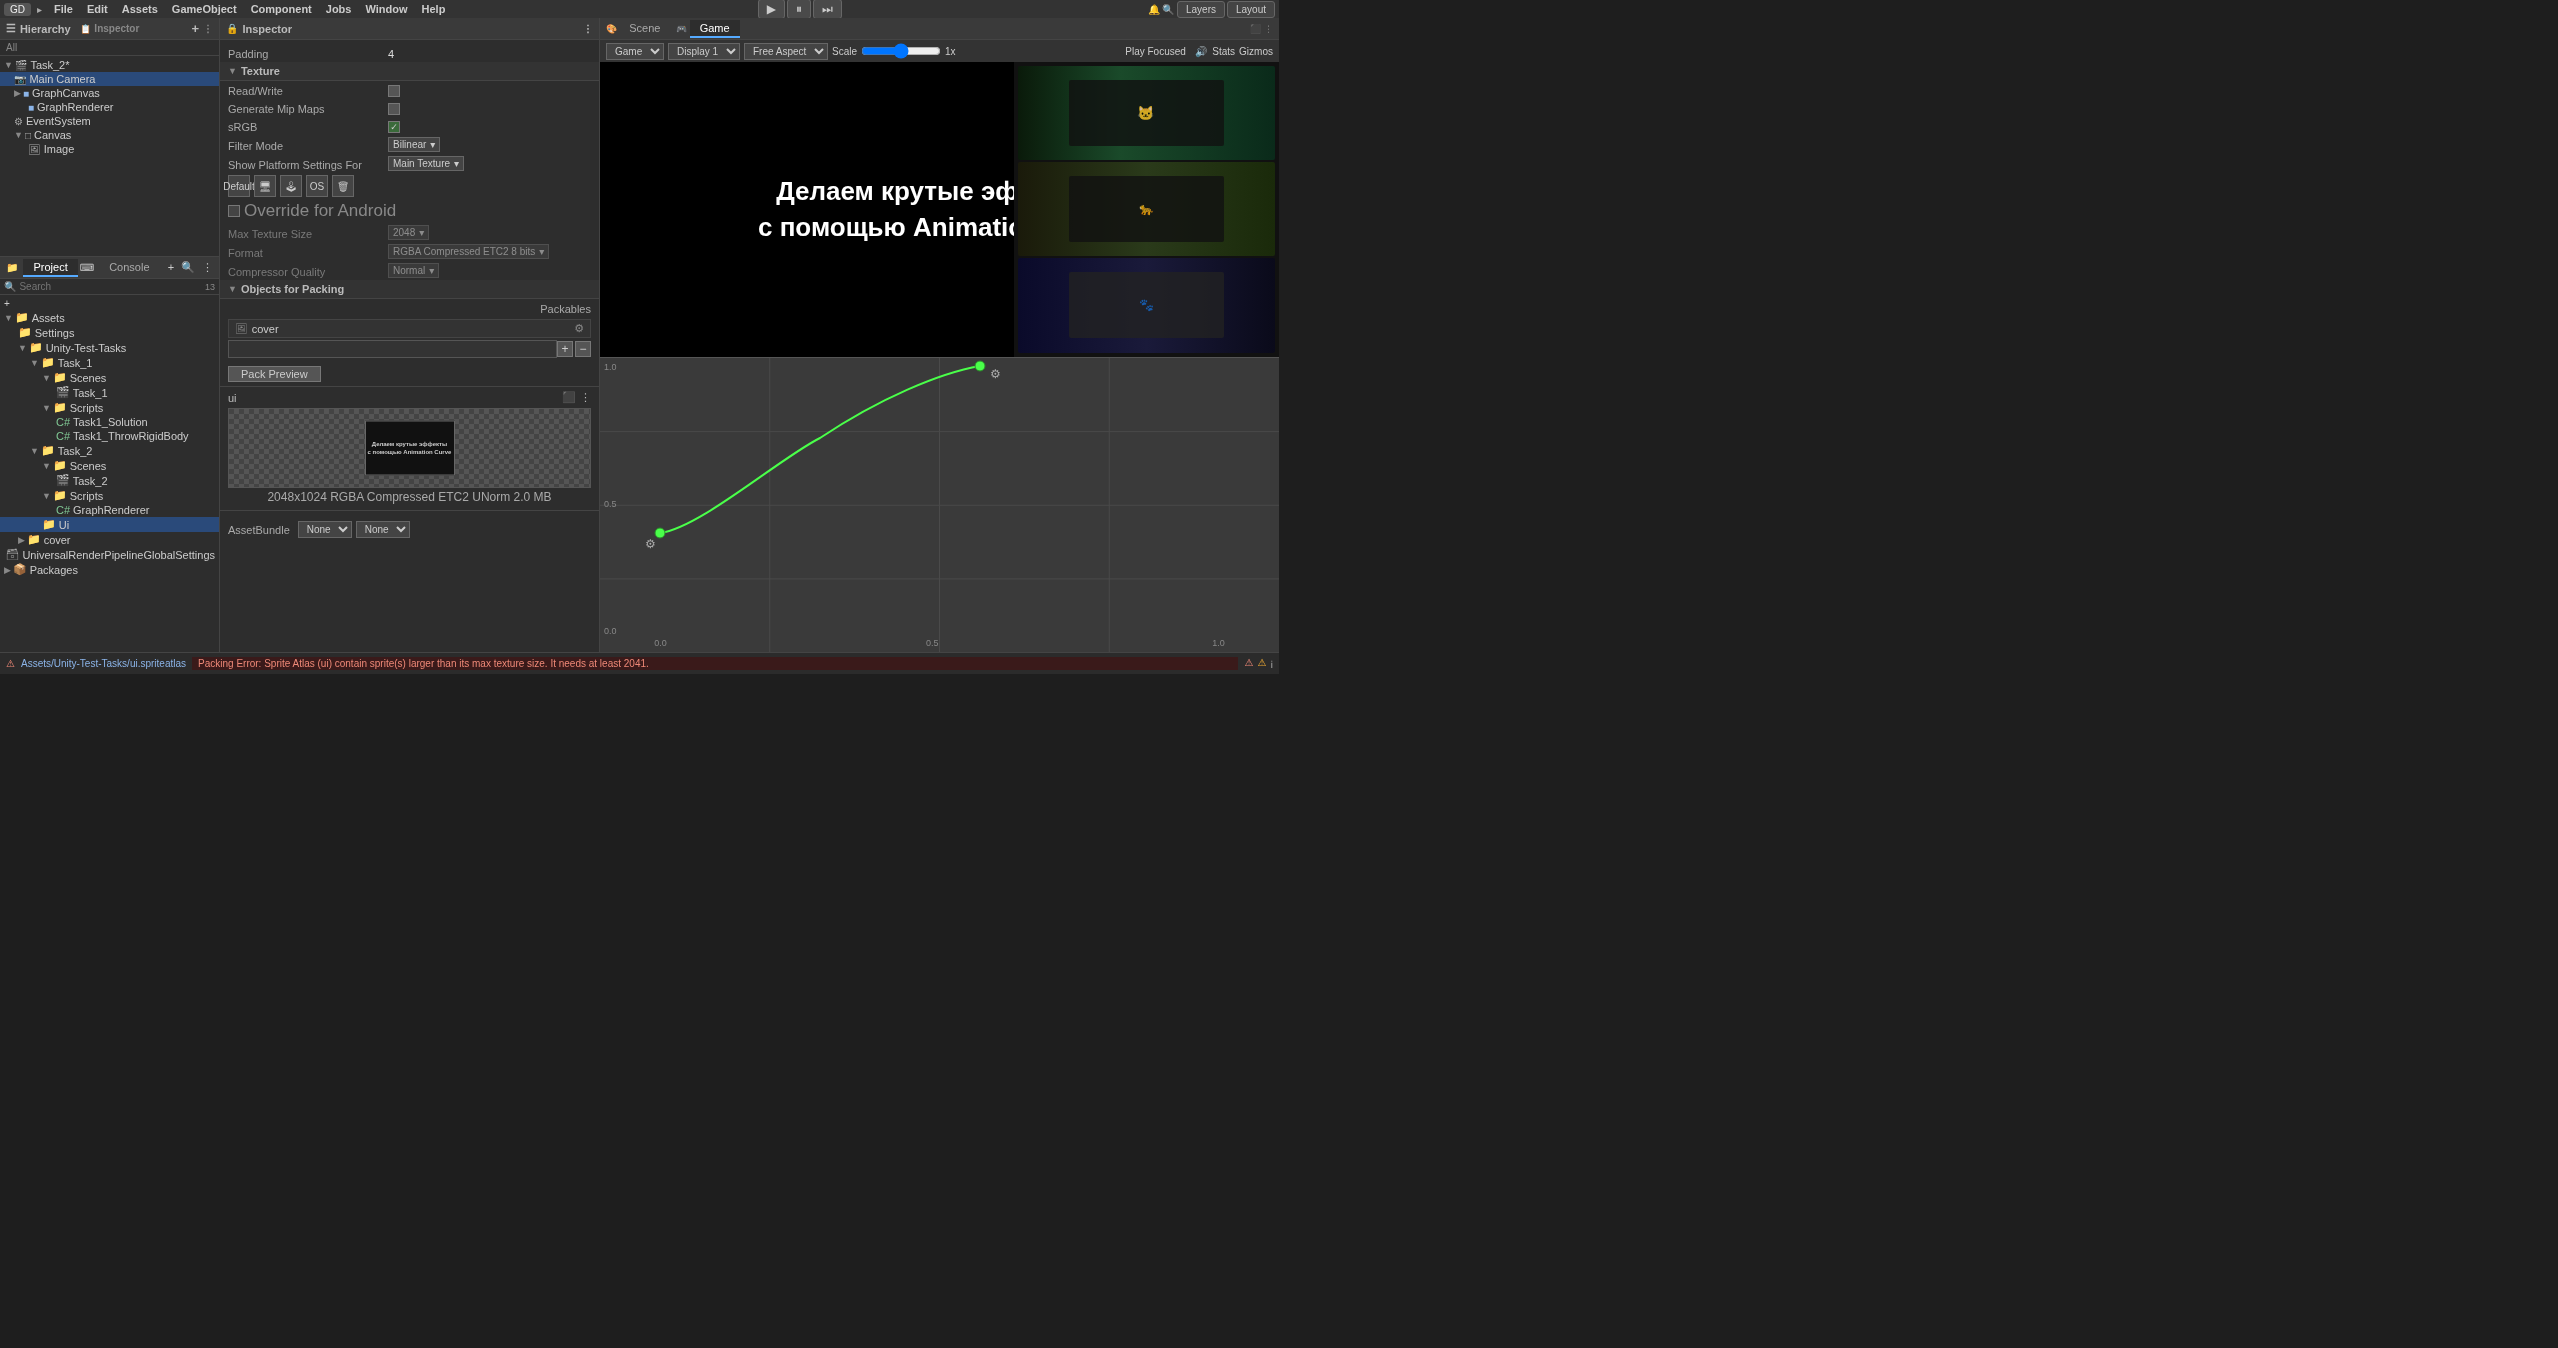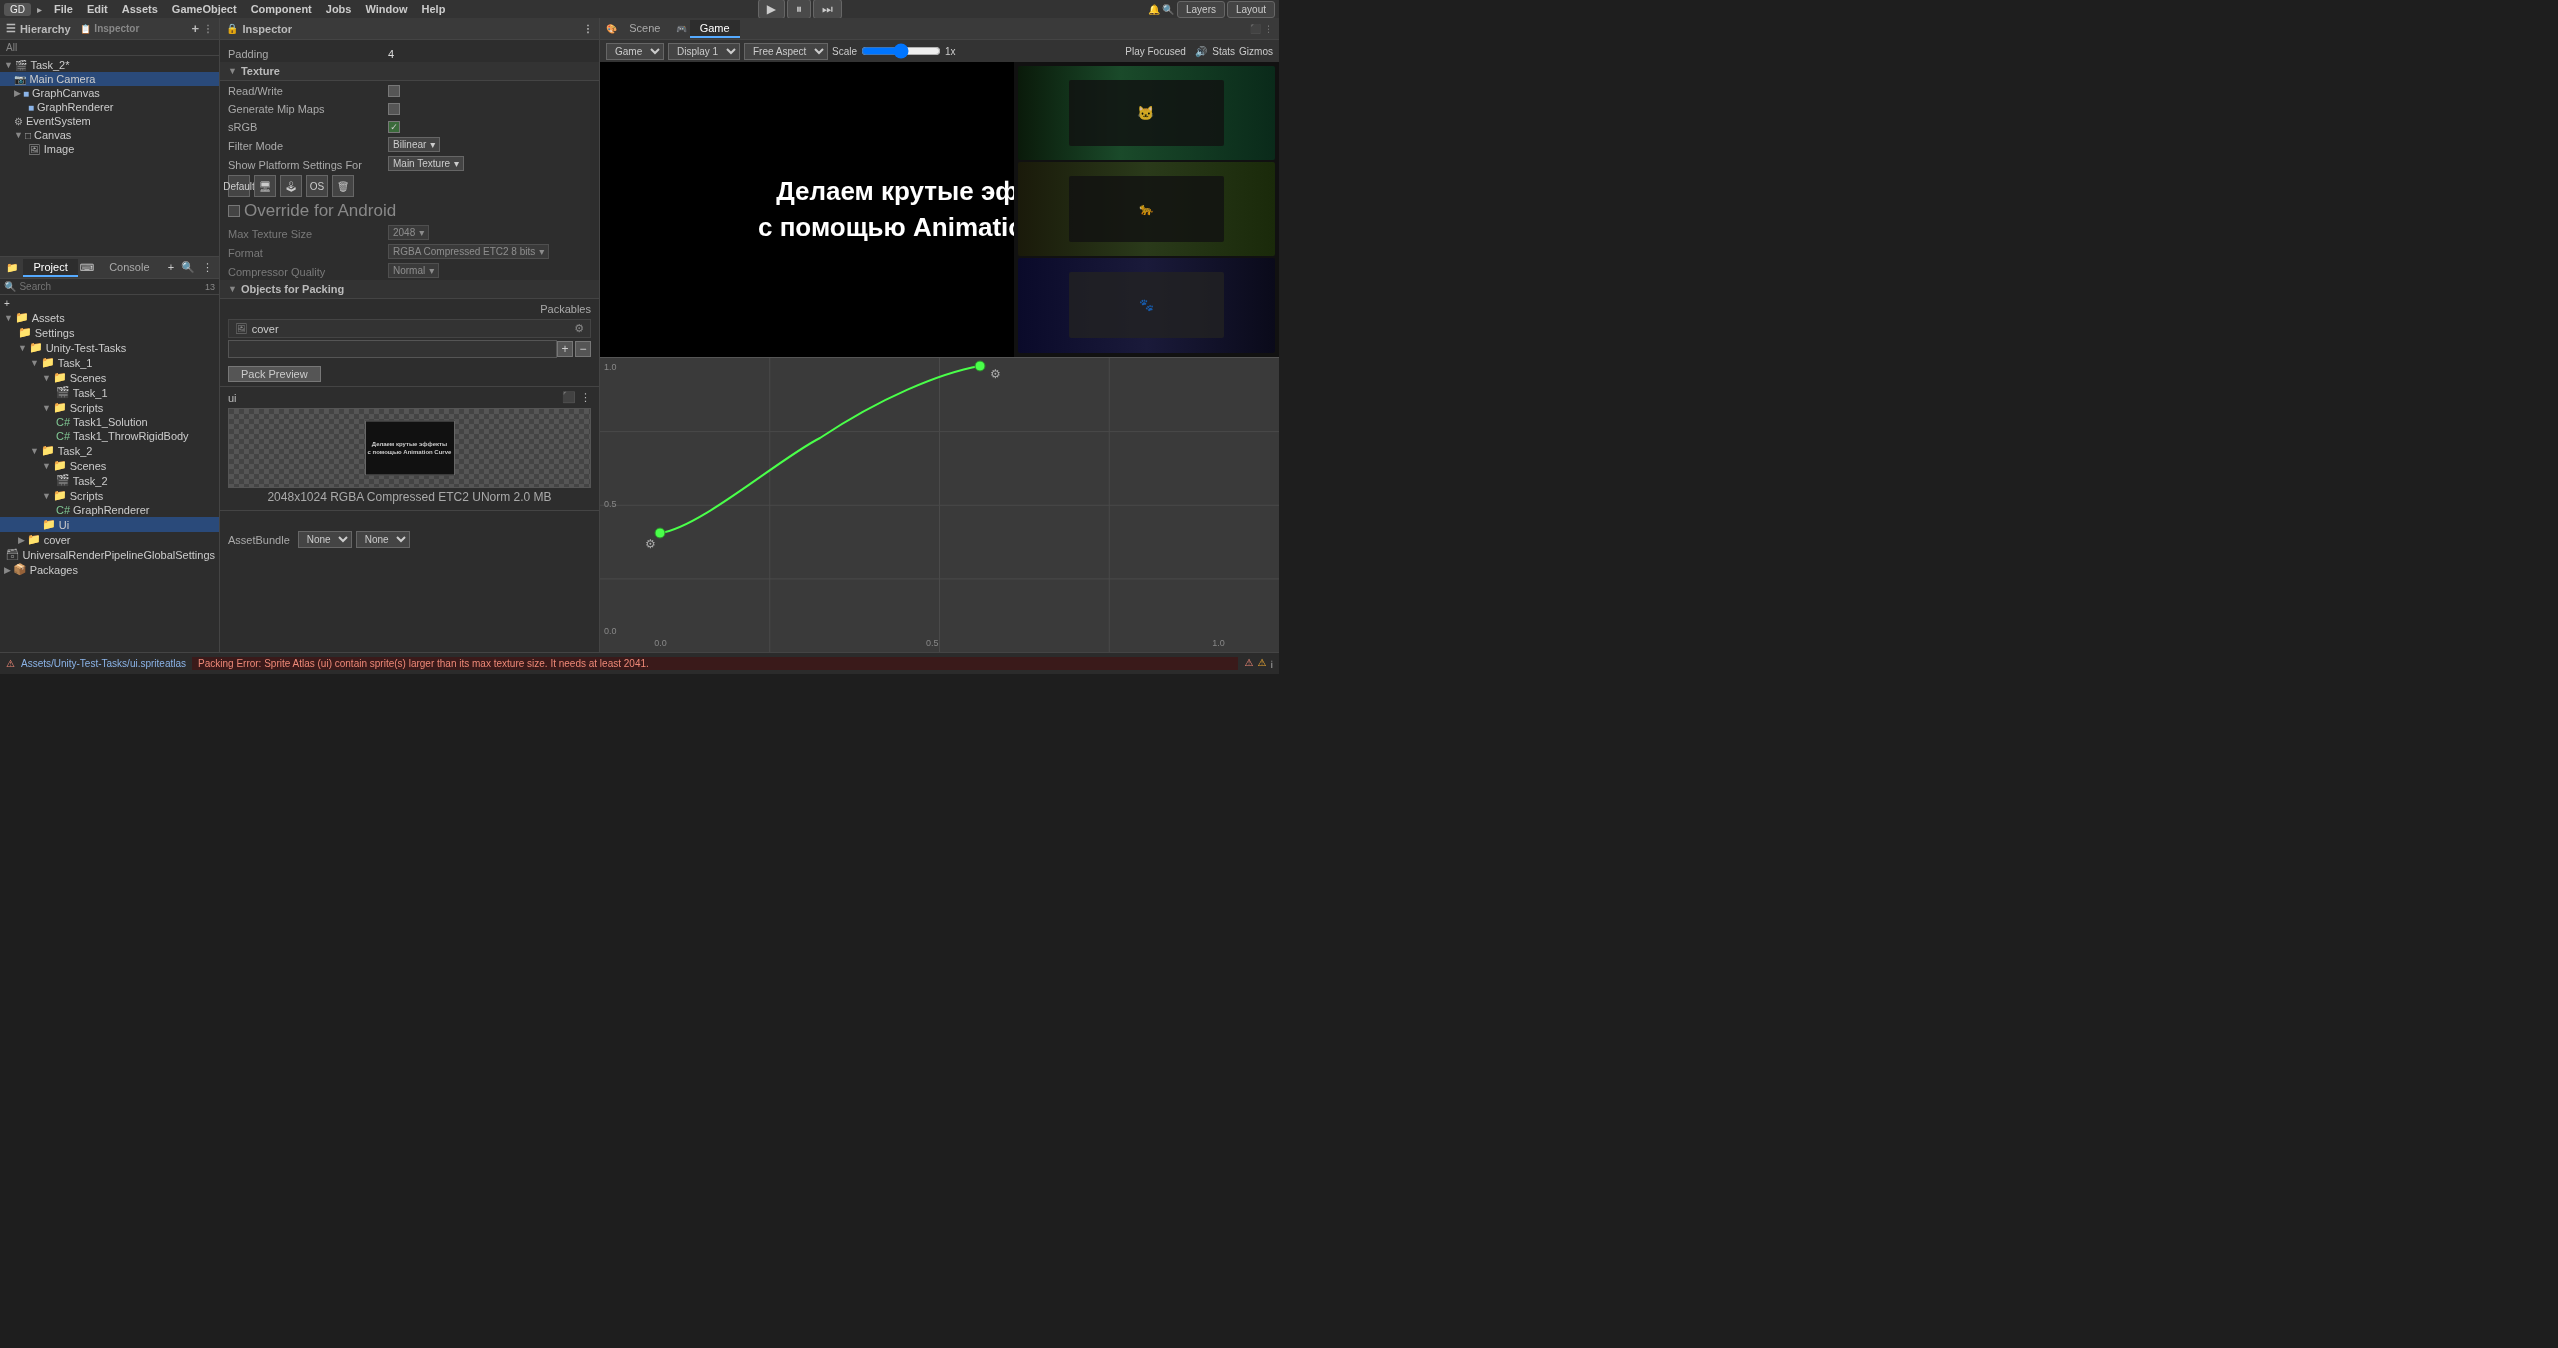--- a/index.html
+++ b/index.html
@@ -201,21 +201,21 @@
     .preview-caption {
       font-size: 12px;
       color: #aaa;
       text-align: center;
       padding: 2px 0;
     }
 
     .assetbundle-row {
       display: flex;
       align-items: center;
-      padding: 20px 8px;
+      padding: 10px 8px;
       gap: 4px;
       border-top: 1px solid #444;
     }
     .assetbundle-label { font-size: 11px; color: #aaa; margin-right: 4px; }
     .assetbundle-select {
       background: #444;
       border: 1px solid #666;
       color: #ccc;
       padding: 1px 4px;
       font-size: 10px;

